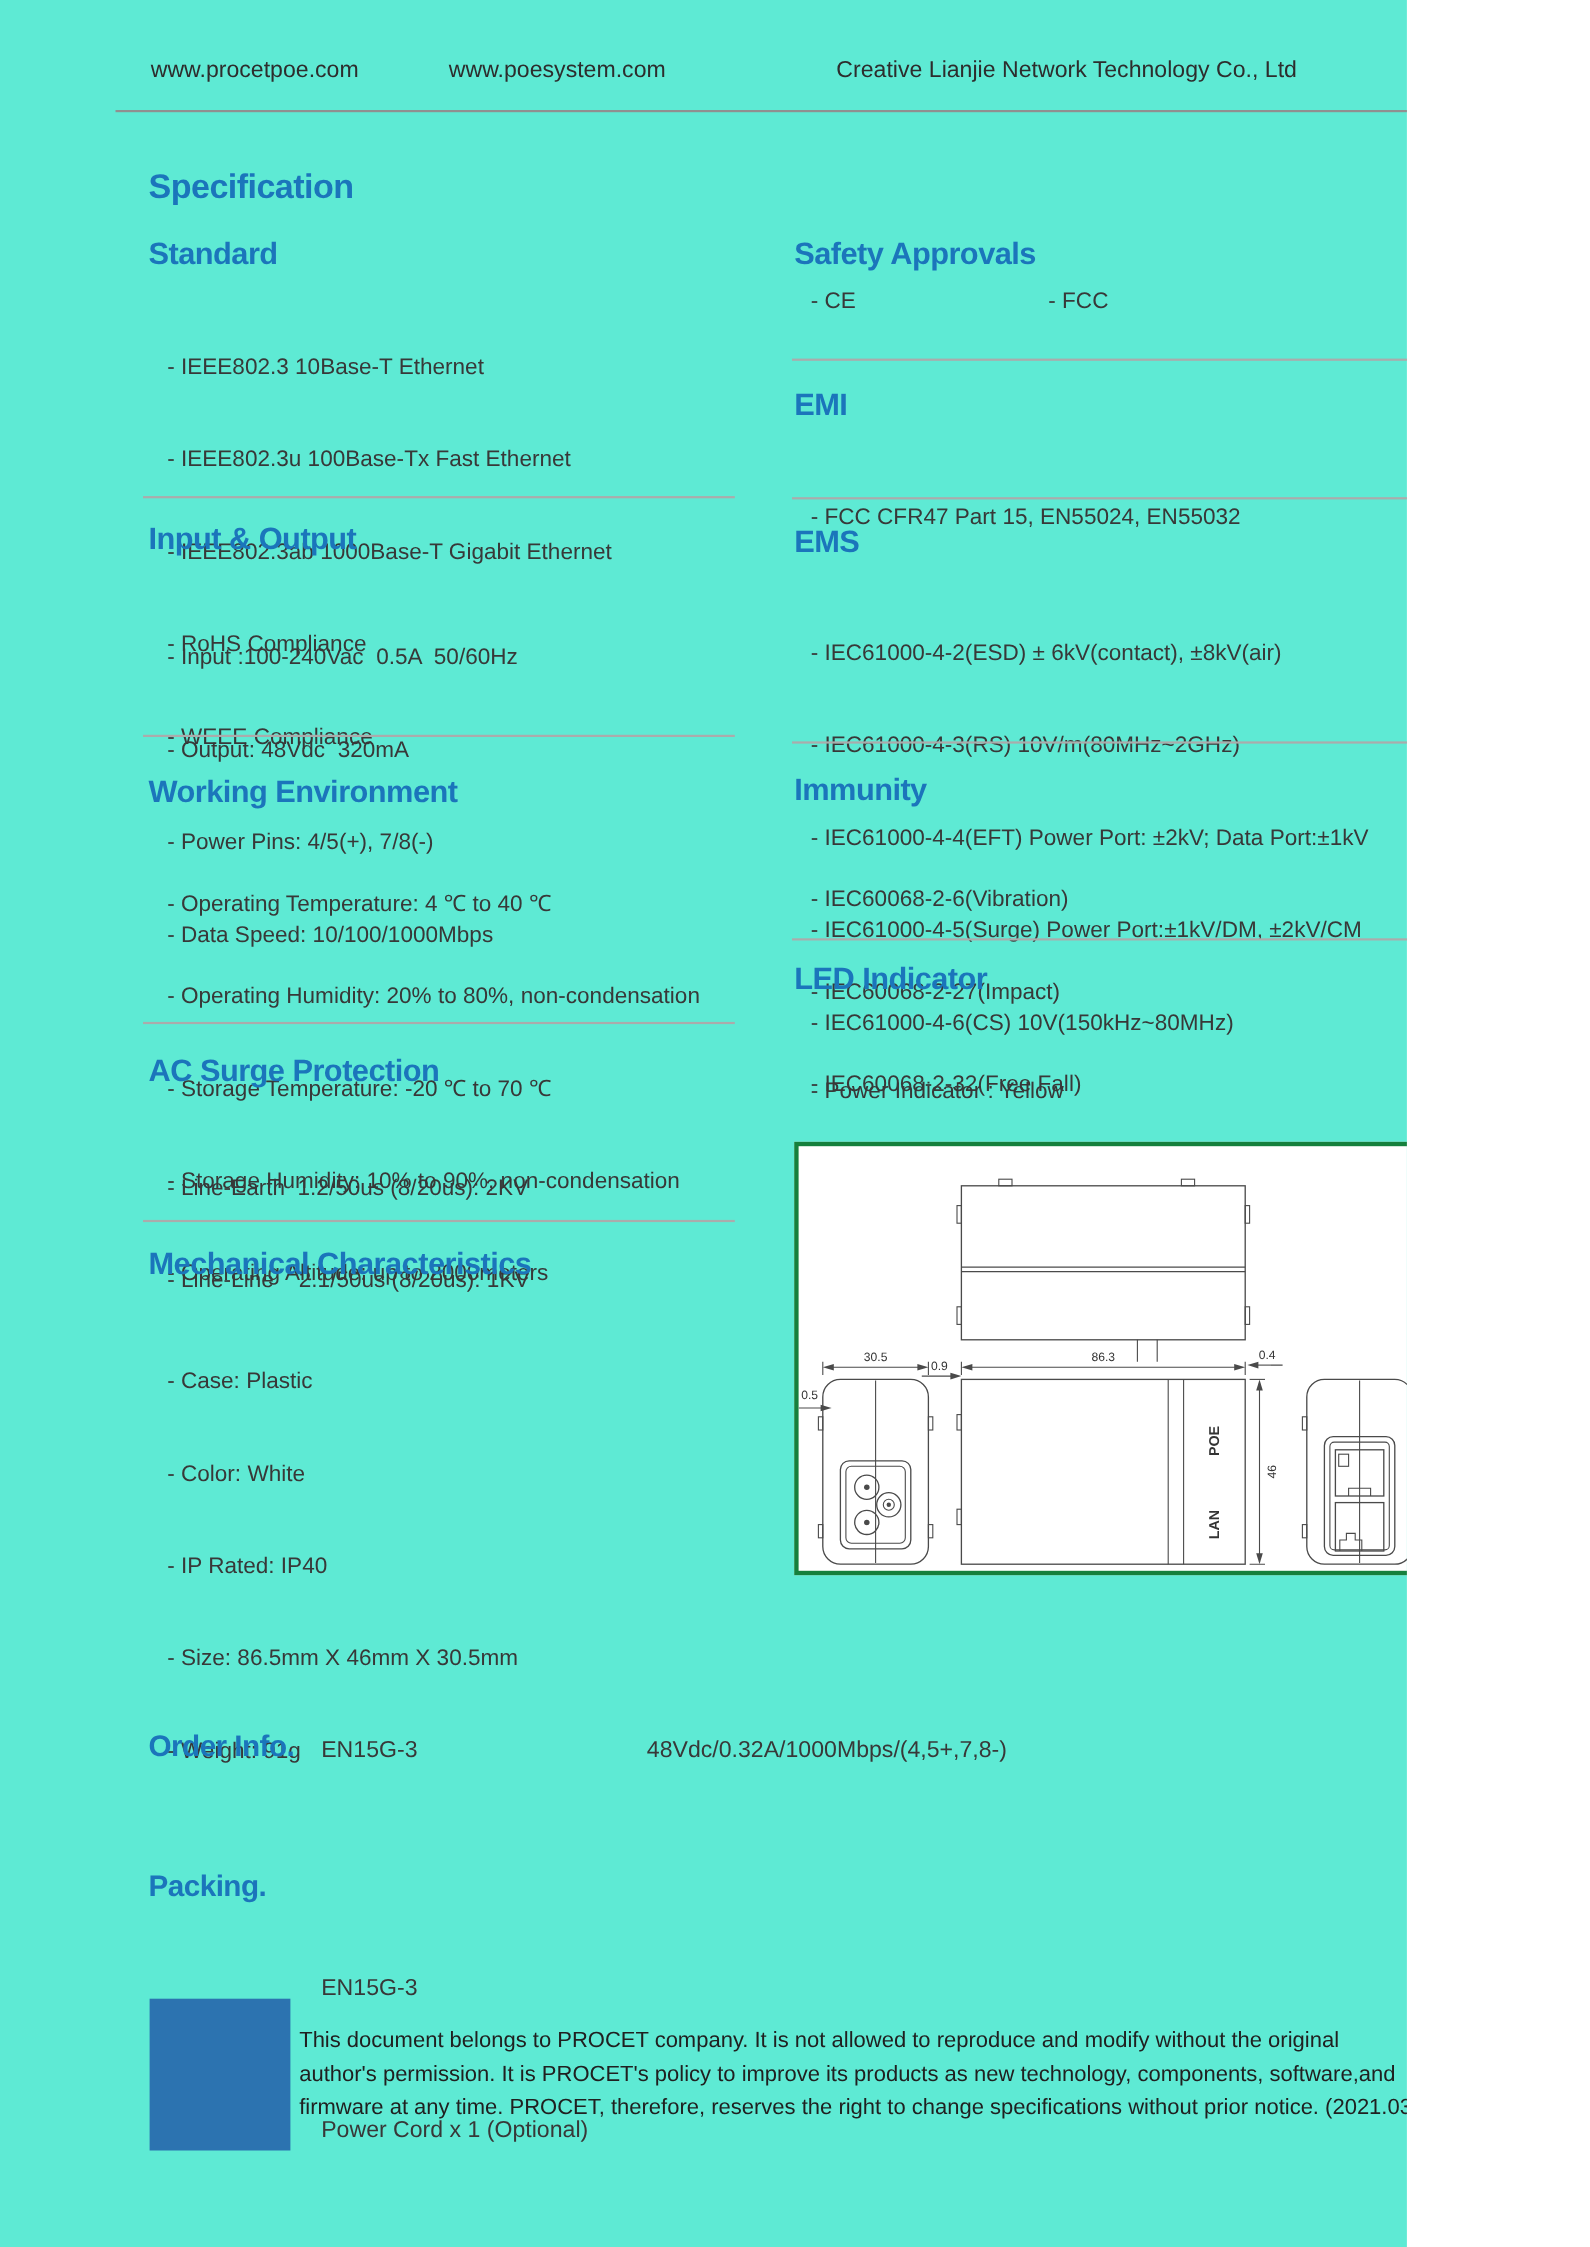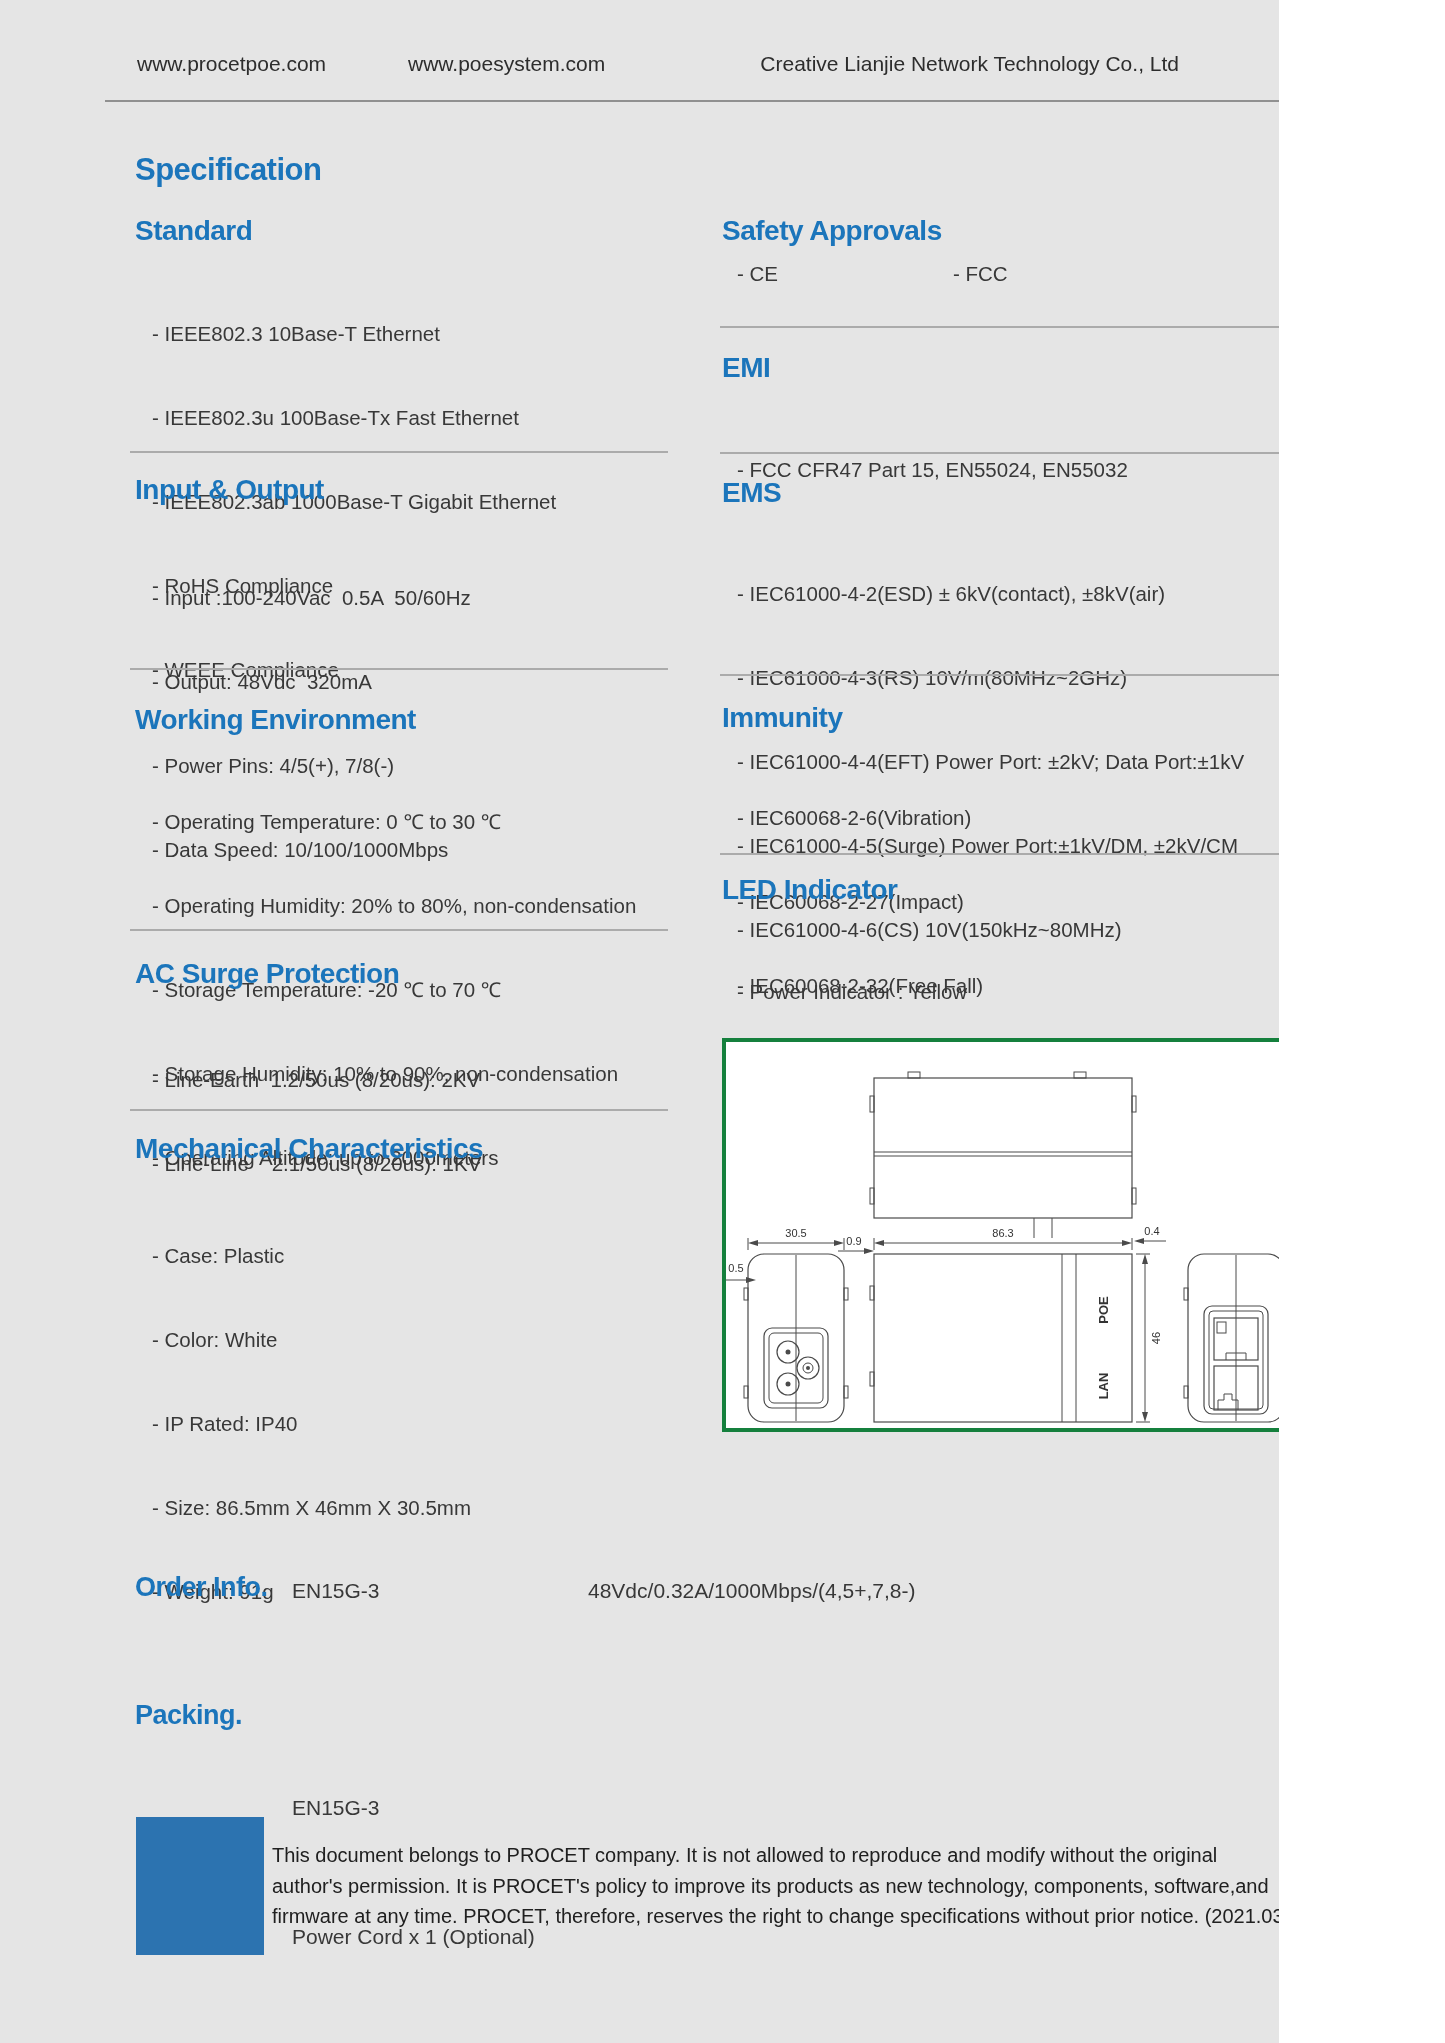--- a/index.html
+++ b/index.html
@@ -1,16 +1,16 @@
 <!DOCTYPE html>
 <html><head>
 <meta charset="utf-8">
 <style>
   html,body { margin:0; padding:0; background:#ffffff; }
-  .page { position:relative; width:1279px; height:2043px; background:#e5e5e5;
+  .page { position:relative; width:1279px; height:2043px; background:#5eead4;
           font-family:"Liberation Sans", sans-serif; color:#383838; overflow:hidden; }
 
   .hdr-text { position:absolute; top:52px; font-size:21px; color:#2d2d2d; }
   .hdr-rule { position:absolute; top:100px; left:105px; width:1240px; height:2px; background:#909090; }
 
   .doc-title { position:absolute; left:135px; top:152px; font-size:31px; font-weight:bold;
                color:#1b75bb; letter-spacing:-0.5px; }
   .sec-h { position:absolute; font-size:28px; font-weight:bold; color:#1b75bb; letter-spacing:-0.5px; }
   .lh { left:135px; }
   .rh { left:722px; }
@@ -69,21 +69,21 @@
   <div class="items litems" style="top:528px;">
     <div>- Input :100-240Vac  0.5A  50/60Hz</div>
     <div>- Output: 48Vdc  320mA</div>
     <div>- Power Pins: 4/5(+), 7/8(-)</div>
     <div>- Data Speed: 10/100/1000Mbps</div>
   </div>
   <div class="rule lrule" style="top:668px;"></div>
 
   <div class="sec-h lh" style="top:704px;">Working Environment</div>
   <div class="items litems" style="top:752px;">
-    <div>- Operating Temperature: 0 ℃ to 30 ℃</div>
+    <div>- Operating Temperature: 4 ℃ to 40 ℃</div>
     <div>- Operating Humidity: 20% to 80%, non-condensation</div>
     <div>- Storage Temperature: -20 ℃ to 70 ℃</div>
     <div>- Storage Humidity: 10% to 90%, non-condensation</div>
     <div>- Operating Altitude: up to 2000meters</div>
   </div>
   <div class="rule lrule" style="top:929px;"></div>
 
   <div class="sec-h lh" style="top:958px;">AC Surge Protection</div>
   <div class="items litems" style="top:1010px;">
     <div>- Line-Earth  1.2/50us (8/20us): 2KV</div>

